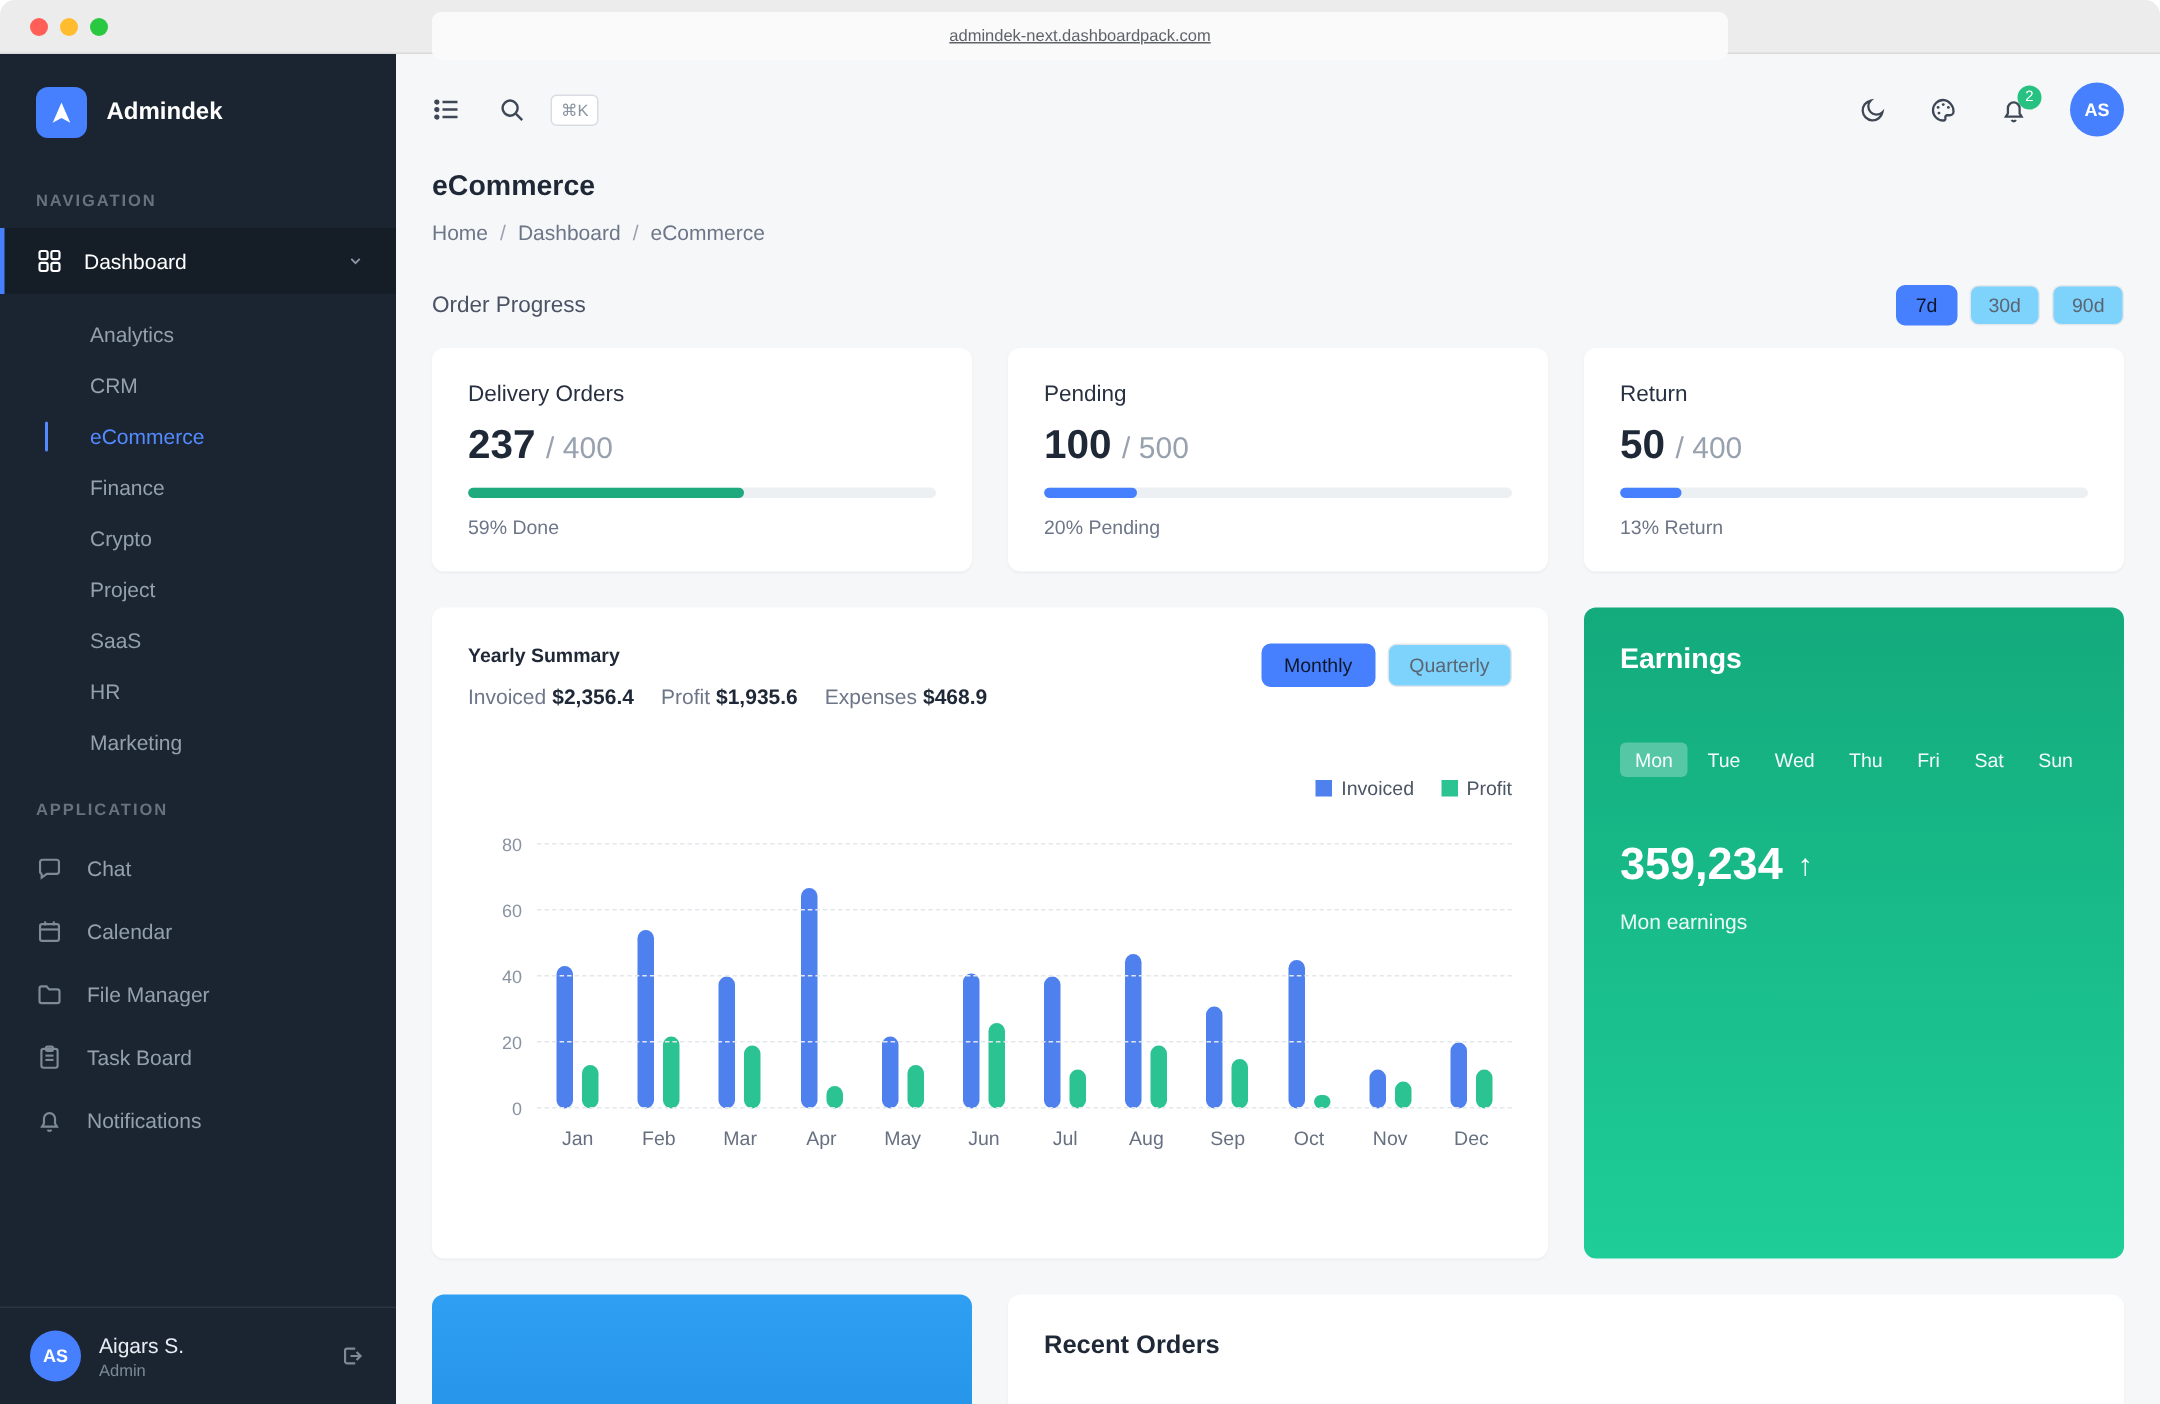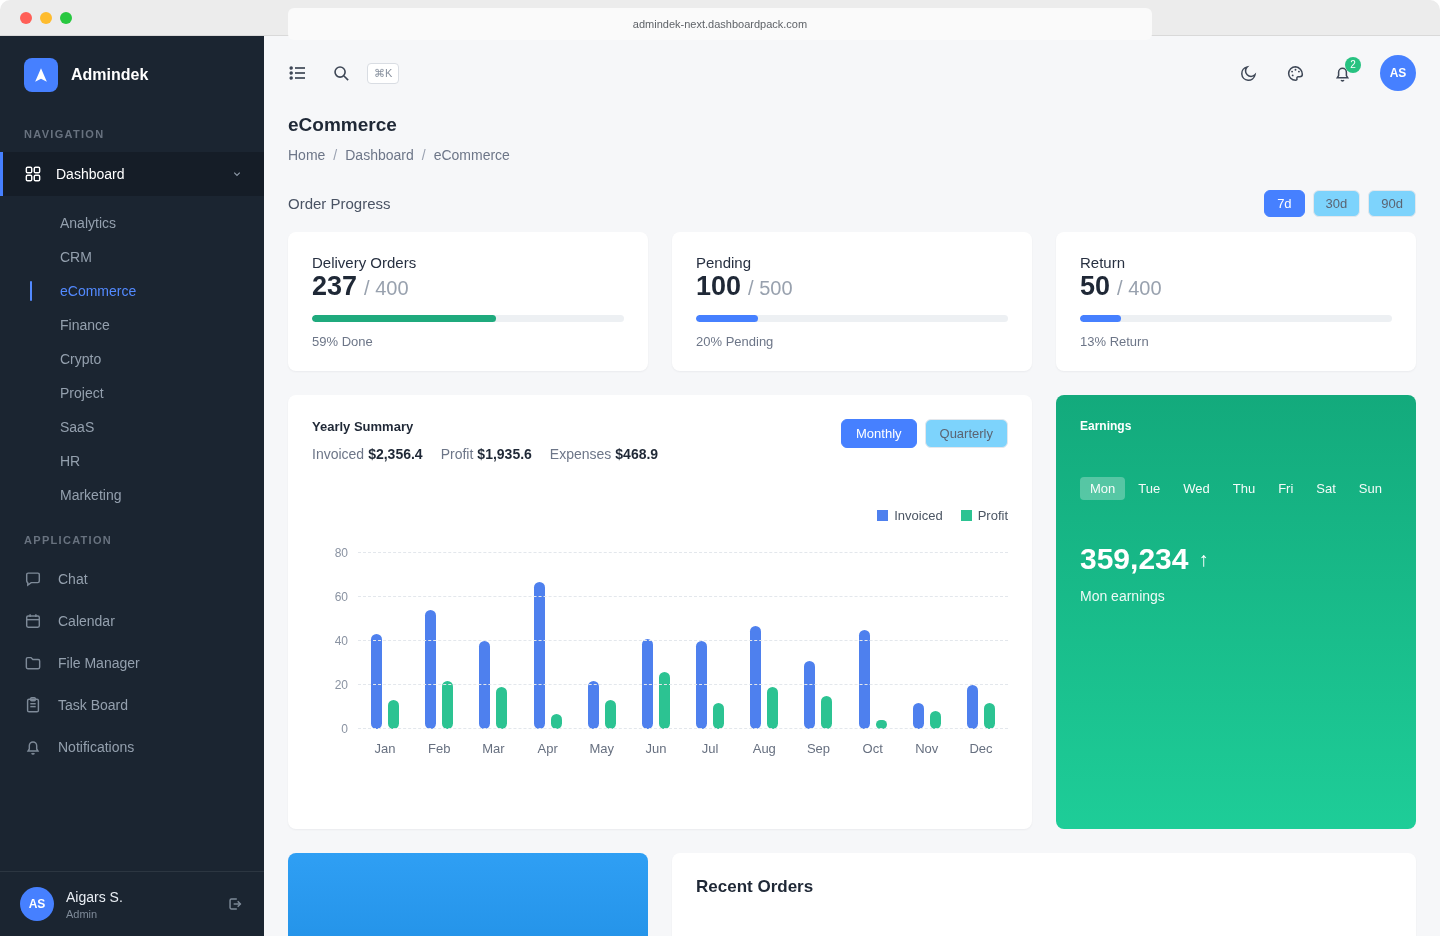--- a/index.html
+++ b/index.html
@@ -17,21 +17,21 @@
     display:flex; align-items:center; position:relative;
   }
   .lights { display:flex; gap:8px; padding-left:20px; }
   .light { width:12px; height:12px; border-radius:50%; cursor:pointer; }
   .light.red { background:#ff5f57; }
   .light.yellow { background:#febc2e; }
   .light.green { background:#28c840; }
   .url-bar {
     position:absolute; left:288px; right:288px; top:8px; height:32px;
     background:#fafafa; border-radius:6px; display:flex; align-items:center;
-    justify-content:center; font-size:11px; color:#5f6368;
+    justify-content:center; font-size:11px; color:#5f6368;text-decoration:underline;
   }
 
   
   .app { display:flex; height:900px; }
 
   
   .sidebar {
     width:264px; flex-shrink:0; background:#1b2531; color:#94a0ae;
     display:flex; flex-direction:column;
   }
@@ -107,27 +107,27 @@
   .crumb-sep { color:#9aa2b1; }
 
   .section-row { display:flex; align-items:center; justify-content:space-between; margin-top:27px; }
   .section-row-title { font-size:15px; color:#4a5364; }
   .range-group { display:flex; gap:8px; }
   .btn {
     height:27px; padding:0 12px; border-radius:6px; border:1px solid #e3e7ec;
     background:#7dd3fc; font-size:13px; color:#5b6472; cursor:pointer;
     font-family:inherit;
   }
-  .btn.active { background:var(--accent); border-color:var(--accent); color:#ffffff; }
+  .btn.active { background:var(--accent); border-color:var(--accent); color:#0f172a; }
 
   .stats-row { display:grid; grid-template-columns:repeat(3,1fr); gap:24px; margin-top:15px; }
   .card { background:#fff; border-radius:8px; box-shadow:0 1px 2px rgba(16,24,40,.05); }
   .stat-card { padding:22px 24px; }
   .stat-title { font-size:15px; color:#273041; }
-  .stat-value-row { display:flex; align-items:baseline; gap:7px; }
+  .stat-value-row { margin-top:10px; display:flex; align-items:baseline; gap:7px; }
   .stat-value { font-size:27px; font-weight:600; color:#1f2836; }
   .stat-total { font-size:20px; color:#98a1ae; }
   .stat-track { margin-top:13px; height:7px; background:#edf0f3; border-radius:4px; overflow:hidden; }
   .stat-fill { height:100%; border-radius:4px; }
   .stat-caption { margin-top:12px; font-size:13px; color:#6d7688; }
 
   .mid-row { display:grid; grid-template-columns:1fr 360px; gap:24px; margin-top:24px; }
   .yearly-card { padding:24px; height:434px; }
   .yearly-head { display:flex; justify-content:space-between; align-items:flex-start; }
   .yearly-title { font-size:13px; font-weight:700; color:#1f2836; }
@@ -148,21 +148,21 @@
   .chart-cols { position:absolute; inset:0; display:flex; }
   .chart-col { flex:1; display:flex; align-items:flex-end; justify-content:center; gap:6px; }
   .bar { width:11px; border-radius:6px; }
   .x-row { display:flex; margin-left:46px; margin-top:12px; }
   .x-lab { flex:1; text-align:center; font-size:13px; color:#677080; }
 
   .earnings-card {
     border-radius:8px; height:434px; padding:24px; color:#fff;
     background:linear-gradient(180deg,#13aa7c 0%, #1ecd98 100%);
   }
-  .earnings-title { font-size:12px; font-weight:700; }
+  .earnings-title { font-size:19px; font-weight:700; }
   .days { margin-top:44px; display:flex; flex-wrap:wrap; gap:7px 3px; }
   .day-chip {
     padding:4px 10px; border-radius:4px; font-size:13px; cursor:pointer;
     color:rgba(255,255,255,.95);
   }
   .day-chip.active { background:rgba(255,255,255,.28); }
   .earn-value { margin-top:42px; font-size:30px; font-weight:600; display:flex; align-items:center; gap:10px; }
   .earn-arrow { font-size:20px; font-weight:400; }
   .earn-caption { margin-top:12px; font-size:14px; color:rgba(255,255,255,.92); }
 

